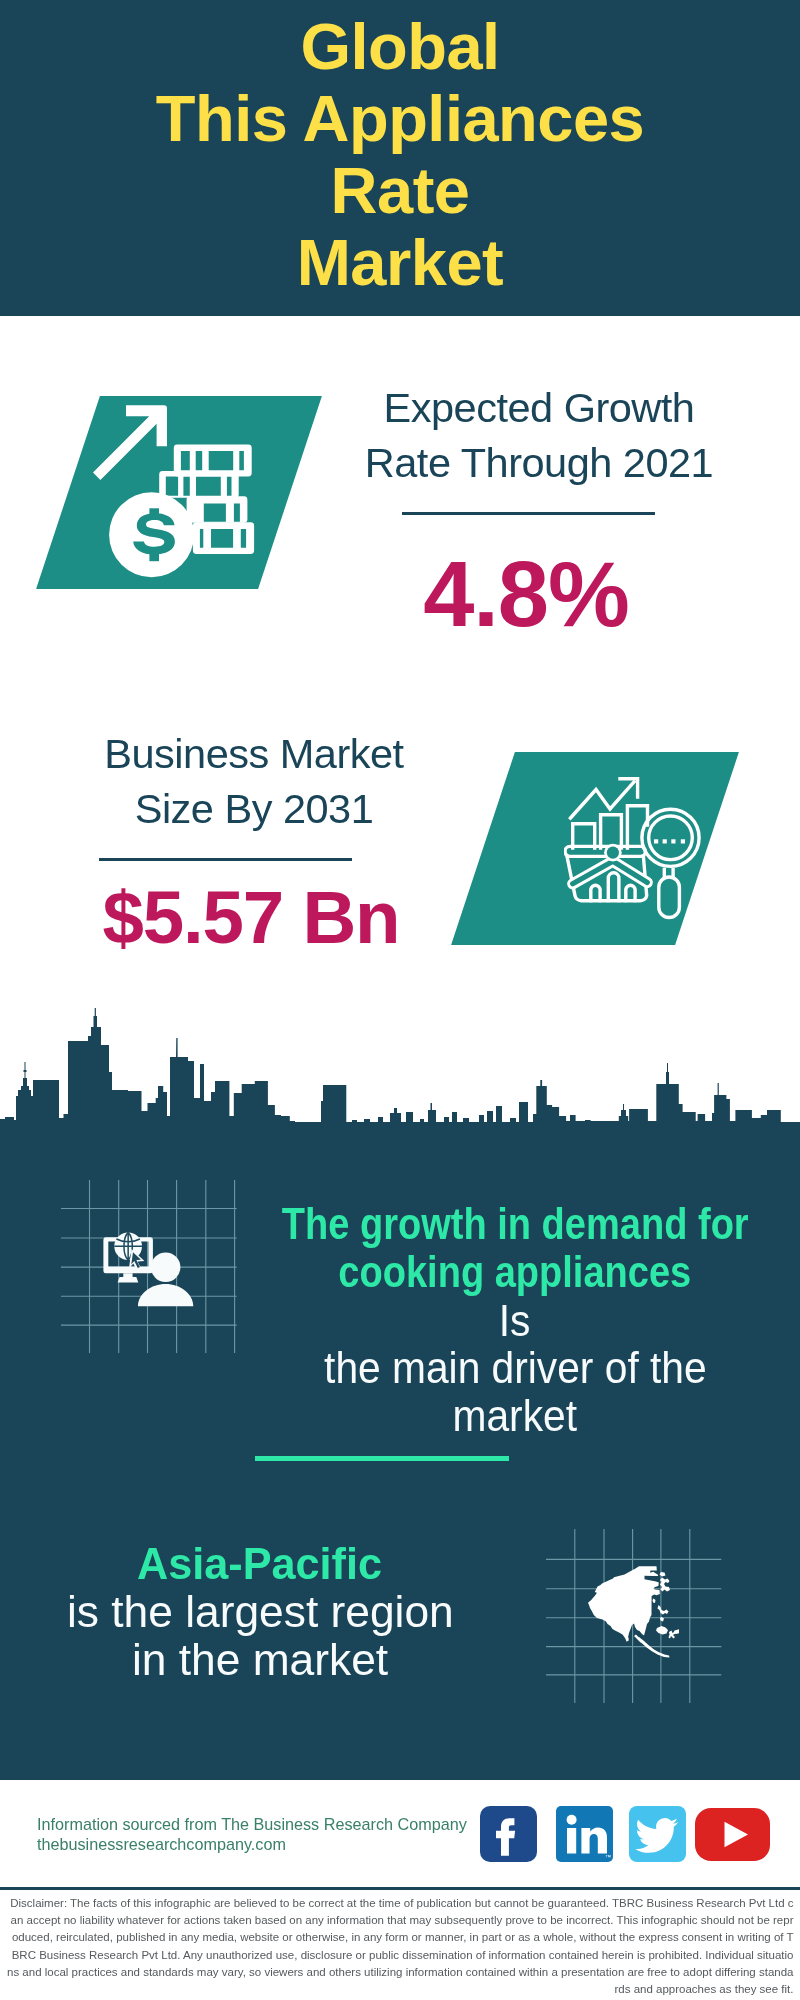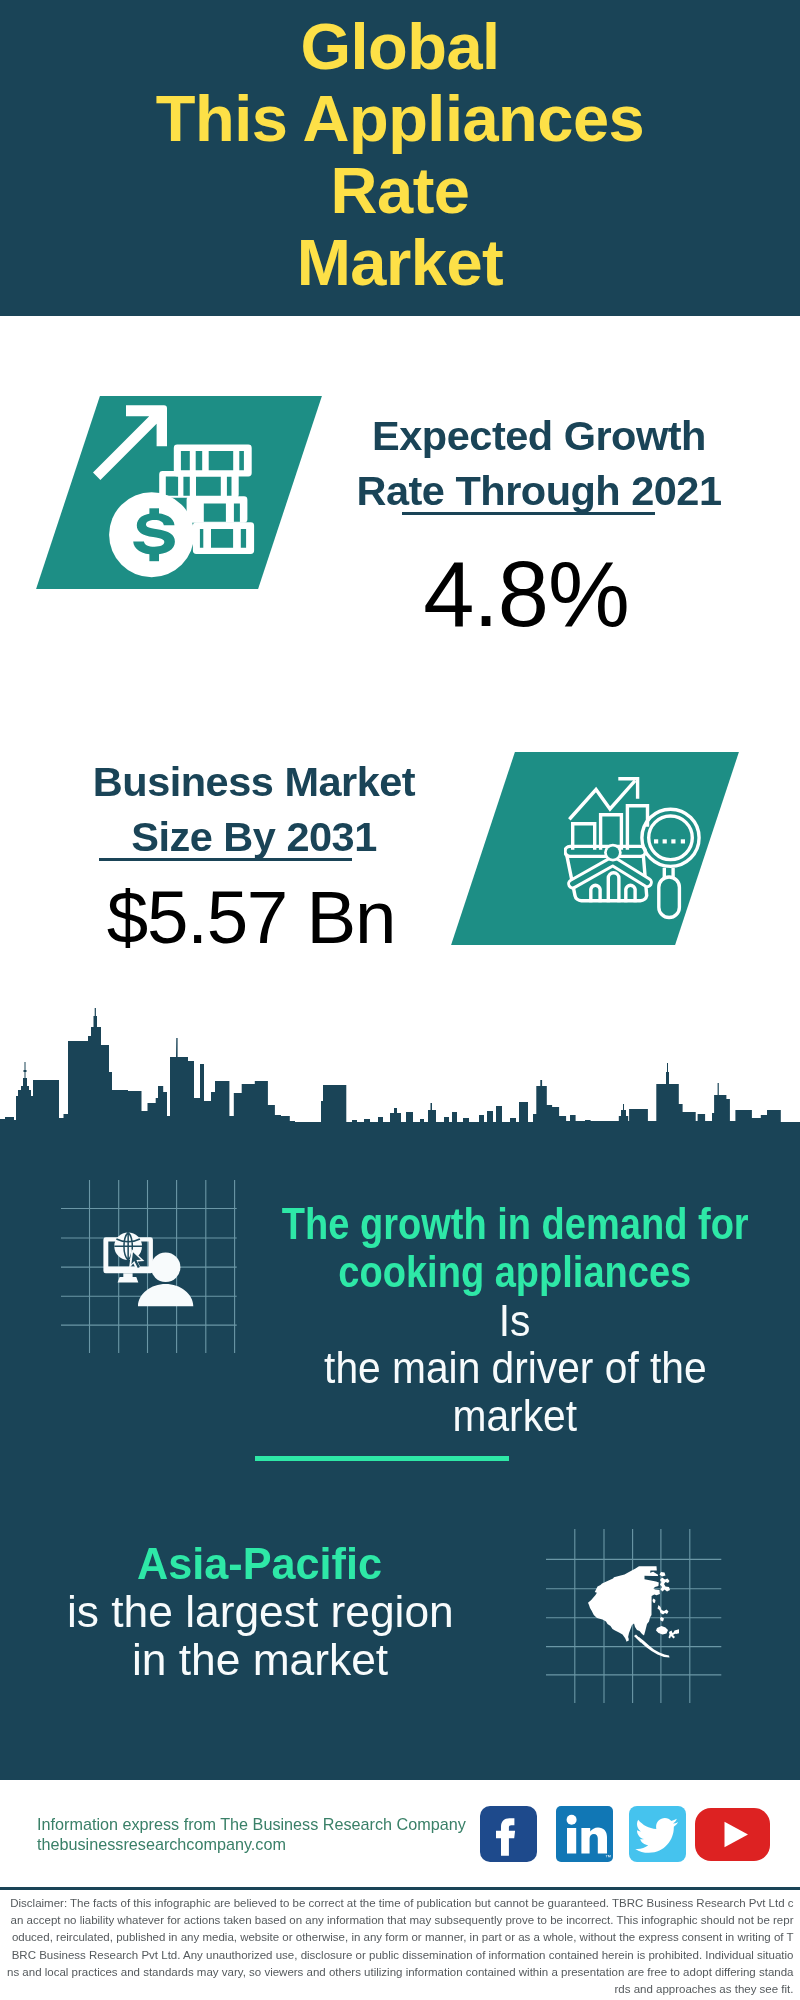--- a/index.html
+++ b/index.html
@@ -20,23 +20,23 @@
   .para{position:absolute;background:#1d8e85;transform:skewX(-18.3deg);}
   #para1{left:68px;top:396px;width:222px;height:193px;}
   #para2{left:483px;top:752px;width:224px;height:193px;}
 
   .icon-wrap{position:absolute;}
   #icon1{left:93px;top:405px;width:166px;height:182px;}
   #icon2{left:564px;top:776px;width:140px;height:144px;}
 
   
   .stat{position:absolute;}
-  .stat .label{position:absolute;left:0;top:0;width:100%;font-size:41.5px;font-weight:bold;color:#1a4457;line-height:55px;text-align:center;letter-spacing:-0.5px;margin-top:28px;}
+  .stat .label{position:absolute;left:0;top:0;width:100%;font-size:41.5px;font-weight:normal;color:#1a4457;line-height:55px;text-align:center;letter-spacing:-0.5px;}
   .stat .rule{position:absolute;height:3px;background:#1a4457;}
-  .stat .value{position:absolute;left:0;width:100%;font-size:92px;font-weight:normal;color:#000000;text-align:center;line-height:92px;letter-spacing:-1px;}
+  .stat .value{position:absolute;left:0;width:100%;font-size:92px;font-weight:bold;color:#be185d;text-align:center;line-height:92px;letter-spacing:-1px;}
 
   #stat1{left:349px;top:380px;width:380px;height:270px;}
   #stat1 .rule{width:253px;left:53px;top:132px;}
   #stat1 .value{top:168px;left:-13px;}
   #stat2{left:64px;top:726px;width:380px;height:270px;}
   #stat2 .rule{width:253px;left:35px;top:132px;}
   #stat2 .value{top:155px;left:-3px;font-size:74.5px;line-height:74.5px;letter-spacing:-1.2px;}
 
   
   .dark{position:absolute;left:0;top:1000px;width:800px;height:780px;}
@@ -253,21 +253,21 @@
     </svg>
   </div>
   <div class="icon-wrap" id="icon4">
     <svg viewBox="0 0 96 98" width="96" height="98">
       <path fill="#ffffff" d="M 56.0 6.2 L 73.5 6.2 L 73.8 10.5 L 67.5 10.5 L 67.0 12.8 L 70.2 11.8 L 75.0 14.8 L 75.0 16.0 L 70.0 16.0 L 61.5 15.8 L 61.5 19.2 L 73.0 21.5 L 75.8 22.5 L 75.4 25.9 L 72.0 27.0 L 70.4 28.5 L 72.0 29.6 L 76.5 30.0 L 76.9 34.1 L 73.5 35.3 L 71.3 34.5 L 68.6 36.0 L 68.5 55.0 L 67.0 57.5 L 66.0 61.5 L 64.0 64.0 L 63.0 68.0 L 62.0 72.0 L 61.0 75.5 L 59.0 74.0 L 56.5 71.0 L 54.0 70.0 L 52.0 67.0 L 51.0 63.5 L 49.0 65.0 L 47.5 69.0 L 46.0 73.0 L 45.0 77.5 L 44.0 82.0 L 42.0 78.0 L 39.5 74.5 L 36.0 72.5 L 32.0 70.5 L 29.5 69.0 L 27.5 66.0 L 24.5 64.0 L 23.0 61.5 L 19.5 59.5 L 14.0 58.0 L 10.8 55.0 L 8.5 50.5 L 7.0 48.0 L 6.0 45.0 L 5.0 42.7 L 8.2 39.9 L 12.5 34.9 L 13.9 32.8 L 11.8 32.1 L 14.5 26.5 L 17.5 25.0 L 19.0 23.5 L 30.0 18.5 L 31.0 17.2 L 41.5 14.5 L 46.0 12.0 L 52.5 8.5 Z M 79.0 17.5 L 82.0 19.5 L 84.5 18.5 L 86.5 21.0 L 85.0 23.0 L 82.5 22.0 L 81.0 24.0 L 82.5 26.5 L 86.0 27.0 L 87.0 30.0 L 84.0 31.5 L 81.5 29.5 L 79.5 31.5 L 77.5 29.5 L 79.0 27.0 L 77.0 24.5 L 78.5 22.0 L 77.0 20.0 Z M 78.0 12.0 L 81.5 12.5 L 82.5 15.5 L 79.0 16.5 L 76.5 14.5 Z M 70.5 38.5 L 72.5 40.0 L 72.0 43.0 L 70.0 42.5 L 69.5 40.0 Z M 75.5 45.0 L 77.5 47.0 L 78.5 50.0 L 81.0 51.0 L 83.5 49.5 L 85.5 51.5 L 84.0 54.0 L 82.0 53.0 L 80.0 54.5 L 77.5 53.0 L 76.5 50.0 L 74.5 48.5 Z M 78.5 57.0 L 81.0 58.5 L 80.0 61.5 L 77.5 60.5 L 77.0 58.0 Z M 74.0 68.0 L 78.5 66.0 L 82.5 67.5 L 85.0 70.0 L 83.5 73.5 L 79.5 74.5 L 75.5 73.0 L 73.0 70.5 Z M 86.0 72.0 L 88.5 70.5 L 89.5 73.0 L 92.0 71.5 L 92.5 73.5 L 90.0 75.0 L 92.0 77.0 L 90.5 78.5 L 88.0 76.0 L 87.0 78.5 L 85.5 77.5 L 86.5 74.5 Z M 91.5 70.5 L 96.5 69.0 L 98.5 70.5 L 97.5 73.0 L 93.0 74.0 L 90.5 72.5 Z M 56.0 77.0 L 61.0 81.0 L 66.0 85.5 L 71.0 89.5 L 76.5 92.5 L 81.5 94.5 L 86.0 95.5 L 86.5 97.5 L 81.0 97.0 L 74.5 94.5 L 68.5 91.0 L 63.0 87.0 L 58.0 82.5 L 54.5 79.0 Z M 53.0 74.5 L 56.5 78.0 L 59.0 81.0 L 57.5 82.5 L 54.0 79.0 L 51.0 76.0 Z M 43.5 76.5 L 45.5 77.5 L 45.8 80.5 L 43.5 81.5 L 42.5 79.0 Z M 63.0 59.5 L 64.5 60.5 L 64.0 62.0 L 62.0 61.5 Z"></path>
     </svg>
   </div>
 
   <div class="footer"></div>
   <div class="src">
-    <div>Information express from The Business Research Company</div>
+    <div>Information sourced from The Business Research Company</div>
     <div>thebusinessresearchcompany.com</div>
   </div>
   <div class="social">
     <a class="sbtn" id="sb-fb">
       <svg viewBox="0 0 57 56" width="57" height="56">
         <rect x="0" y="0" width="57" height="56" rx="10" fill="#1e4a8c"></rect>
         <path fill="#ffffff" d="M34.4 12.2 h-4.9 c-5.3 0 -8.5 3.2 -8.5 8.6 v4.0 h-5.0 v7.5 h5.0 v17.5 h7.9 V32.3 h5.3 l0.9 -7.5 h-6.2 v-3.3 c0 -1.6 0.7 -2.3 2.4 -2.3 h3.1 Z"></path>
       </svg>
     </a>
     <a class="sbtn" id="sb-li">

